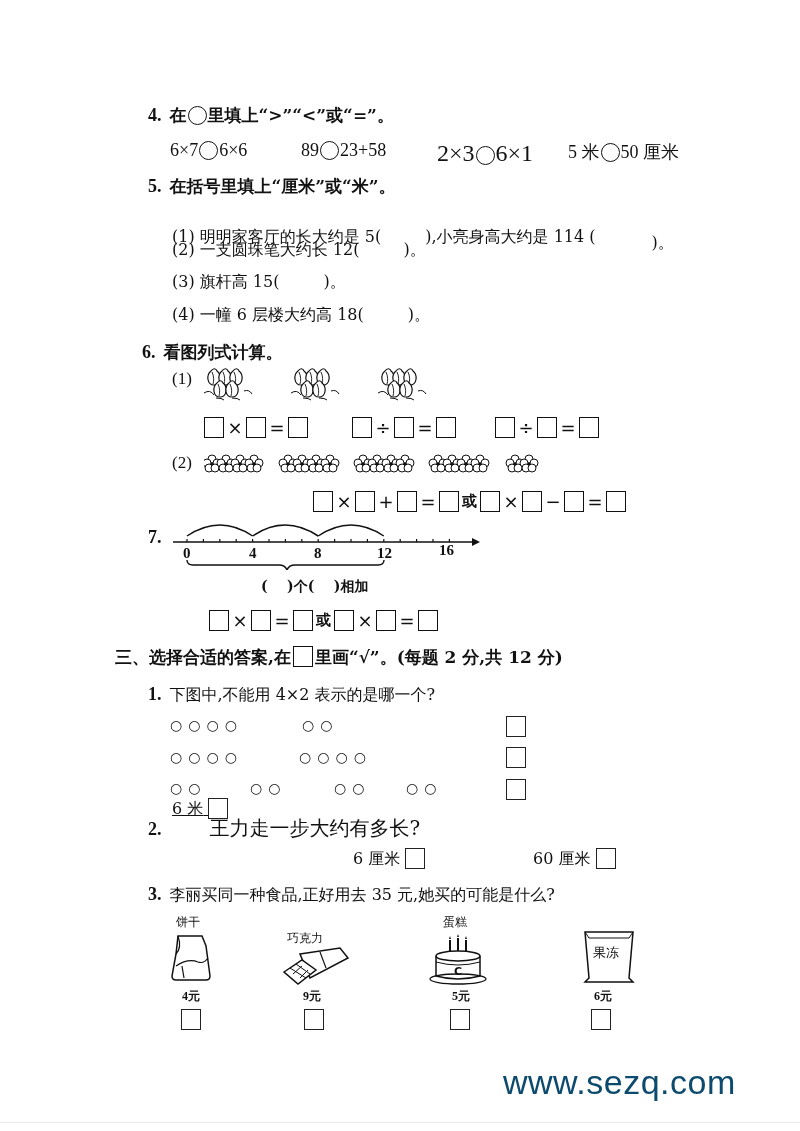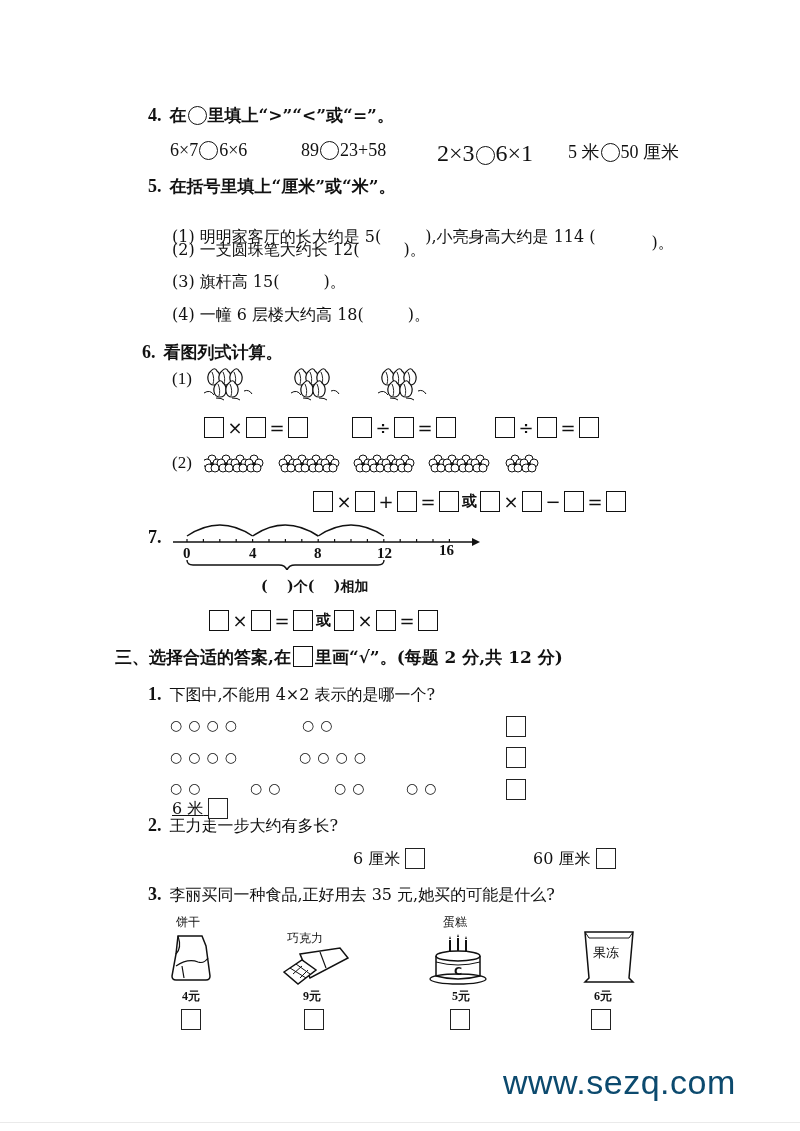--- a/index.html
+++ b/index.html
@@ -243,21 +243,21 @@
   <span>○○</span>
   <span style="position:absolute; left:80px;">○○</span>
   <span style="position:absolute; left:164px;">○○</span>
   <span style="position:absolute; left:236px;">○○</span>
 </div>
 <span class="abs chk" style="left:506px; top:716px;"></span>
 <span class="abs chk" style="left:506px; top:747px;"></span>
 <span class="abs chk" style="left:506px; top:779px;"></span>
 
 <div class="abs q-title" style="left:148px; top:815px; font-weight:normal;">
-  <span class="q-num">2.</span><span style="font-size:16px;">王力走一步大约有多长?</span>
+  <span class="q-num">2.</span><span style="font-size:20px;margin-left:40px;">王力走一步大约有多长?</span>
 </div>
 <div class="abs line" style="left:172px; top:798px;text-decoration:underline;">
   <span>6 米</span> <span class="chk" style="vertical-align:-5px;"></span>
 </div>
 <div class="abs line" style="left:353px; top:848px;">
   <span>6 厘米</span> <span class="chk" style="vertical-align:-5px;"></span>
 </div>
 <div class="abs line" style="left:533px; top:848px;">
   <span>60 厘米</span> <span class="chk" style="vertical-align:-5px;"></span>
 </div>

